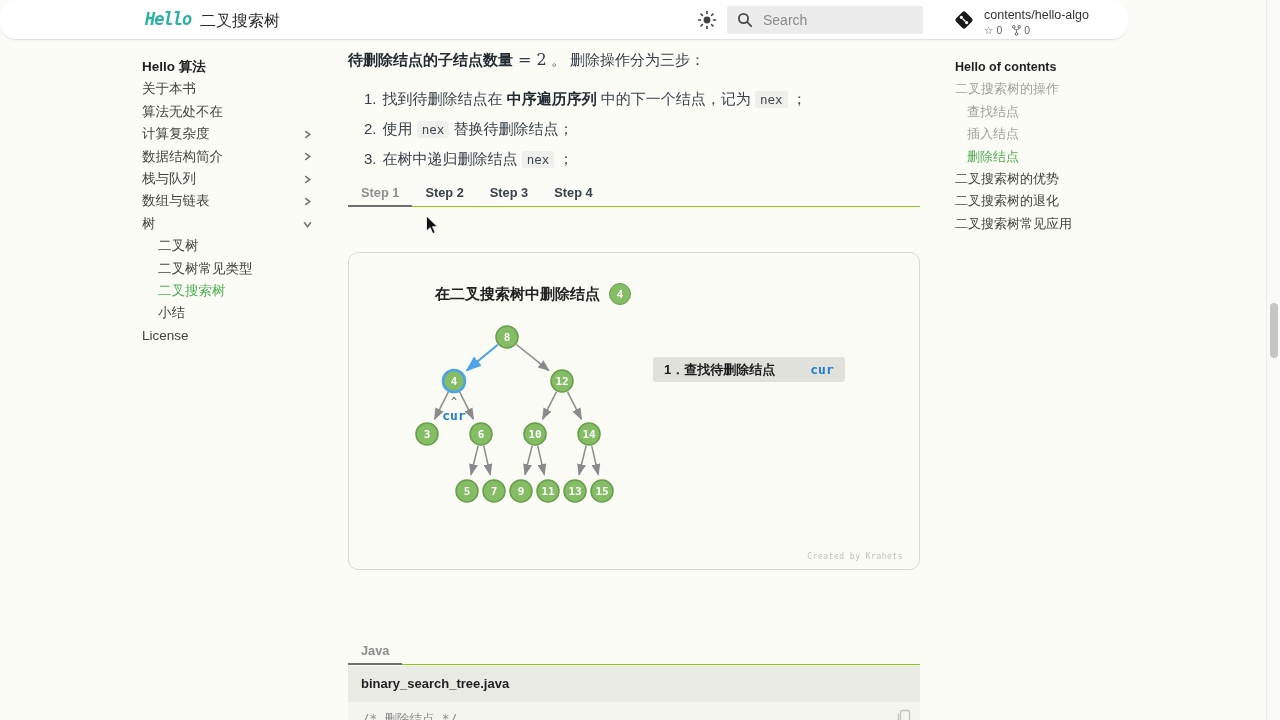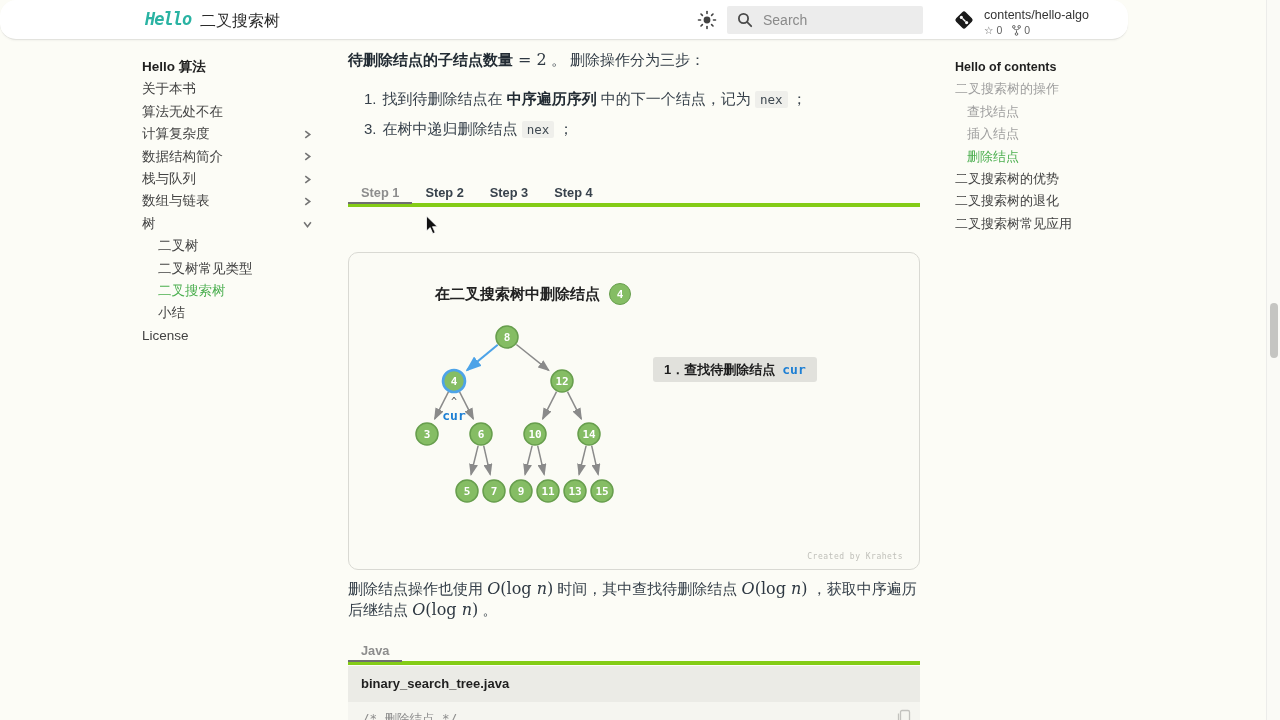--- a/index.html
+++ b/index.html
@@ -49,38 +49,38 @@
   .intro { position:absolute; left:348px; top:49px; width:580px; font-size:15px; line-height:21px; color:#36404a; }
   .math { font-family:"DejaVu Serif",serif; font-size:16px; color:#2e3842; }
   .math i { font-style:italic; }
   strong { color:#222b33; }
   .inline-code { font-family:"DejaVu Sans Mono",monospace; font-size:12.5px; background:#efefeb;
                  color:#404a52; padding:1px 5px; border-radius:2px;margin-top:16px; }
   .olist { position:absolute; left:364px; top:84px; width:560px; font-size:15px; color:#36404a; }
   .olist .row { line-height:29px; white-space:nowrap; }
   .olist .num { margin-right:6px; }
 
-  .tabrow { position:absolute; left:348px; width:572px; height:27px; border-bottom:4px solid #84cc16;
+  .tabrow { position:absolute; left:348px; width:572px; height:27px; border-bottom:1px solid #84cc16;
             display:flex; }
   .tabrow.steps { top:180px; } .tabrow.langs { top:638px; }
   .tab { position:relative; padding:5px 13px 9px 13px; font-size:12.8px; font-weight:bold; color:#38424c;
          cursor:pointer; }
   .tab.act { color:#8d8d8d; }
   .tab.act::after { content:''; position:absolute; left:0; right:0; bottom:-1px; height:2px; background:#6f6f6f; }
 
   
   .figure { position:absolute; left:348px; top:224px; width:572px; height:318px; background:#fbfbf5;
             border:1px solid #d9d9d3; border-radius:10px;margin-top:28px; }
   .fig-title { position:absolute; left:86px; top:30px; display:flex; align-items:center; gap:9px; }
   .fig-title .t { font-size:15px; font-weight:bold; color:#222; }
   .badge { width:22px; height:22px; border-radius:50%; background:#85bd64; border:1.5px solid #679e4d;
            color:#fff; font-family:"DejaVu Sans Mono",monospace; font-size:11px; font-weight:bold;
            display:flex; align-items:center; justify-content:center; }
   .callout { position:absolute; left:304px; top:104px; height:25px; display:inline-flex; align-items:center;
-             background:#e1e1dc; border-radius:3px; padding:0 11px; }
+             background:#e1e1dc; border-radius:3px; padding:0 11px;gap:28px; }
   .callout .txt { font-size:13px; font-weight:bold; color:#1c1c1c; white-space:nowrap; }
   .callout .code { font-family:"DejaVu Sans Mono",monospace; font-size:13px; font-weight:bold;
                    color:#1d7fd4; margin-left:7px; }
   .watermark { position:absolute; right:16px; bottom:8px; font-family:"DejaVu Sans Mono",monospace;
                font-size:8px; color:#c0c0ba; letter-spacing:0.5px; }
 
   .outro { position:absolute; left:348px; top:578px; width:578px; font-size:15px; line-height:21px; color:#36404a; }
 
   
   .code-header { position:absolute; left:348px; top:666px; width:572px; height:36px; background:#ebebe6; }
@@ -232,20 +232,21 @@
         <div class="toc-item ind act">删除结点</div>
         <div class="toc-item">二叉搜索树的优势</div>
         <div class="toc-item">二叉搜索树的退化</div>
         <div class="toc-item">二叉搜索树常见应用</div>
       </div>
   </nav>
 
   <p class="intro" id="intro-par"><strong>待删除结点的子结点数量</strong><span class="math"> = 2</span><span> 。 删除操作分为三步：</span></p>
   <div class="olist" id="ordered-list">
       <div class="row"><span class="num">1.</span><span>找到待删除结点在 </span><strong>中序遍历序列</strong><span> 中的下一个结点，记为 </span><code class="inline-code">nex</code><span> ；</span></div>
+      <div class="row"><span class="num">2.</span><span>使用 </span><code class="inline-code">nex</code><span> 替换待删除结点；</span></div>
       <div class="row"><span class="num">3.</span><span>在树中递归删除结点 </span><code class="inline-code">nex</code><span> ；</span></div>
     </div>
 
   <div class="tabrow steps" id="step-tabs">
       <span class="tab act">Step 1</span>
       <span class="tab">Step 2</span>
       <span class="tab">Step 3</span>
       <span class="tab">Step 4</span>
     </div>
 
@@ -304,21 +305,20 @@
         <text x="105" y="152" text-anchor="middle" fill="#555" font-family="&quot;DejaVu Sans Mono&quot;, monospace" font-size="10">^</text>
         <text x="105" y="167" text-anchor="middle" fill="#1d7fd4" font-family="&quot;DejaVu Sans Mono&quot;, monospace" font-size="13" font-weight="bold">cur</text>
       </svg>
     <div class="callout">
       <span class="txt">1．查找待删除结点</span>
       <span class="code">cur</span>
     </div>
     <div class="watermark">Created by Krahets</div>
   </div>
 
-  <p class="outro" id="outro-par"><span>删除结点操作也使用 </span><span class="math"><i>O</i>(log <i>n</i>)</span><span> 时间，其中查找待删除结点 </span><span class="math"><i>O</i>(log <i>n</i>)</span><span> ，获取中序遍历后继结点 </span><span class="math"><i>O</i>(log <i>n</i>)</span><span> 。</span></p>
 
   <div class="tabrow langs" id="lang-tabs">
       <span class="tab act">Java</span>
     </div>
 
   <div class="code-header">
     <span class="fname">binary_search_tree.java</span>
   </div>
   <div class="code-area">
     <span class="code-line">/* 删除结点 */</span>

